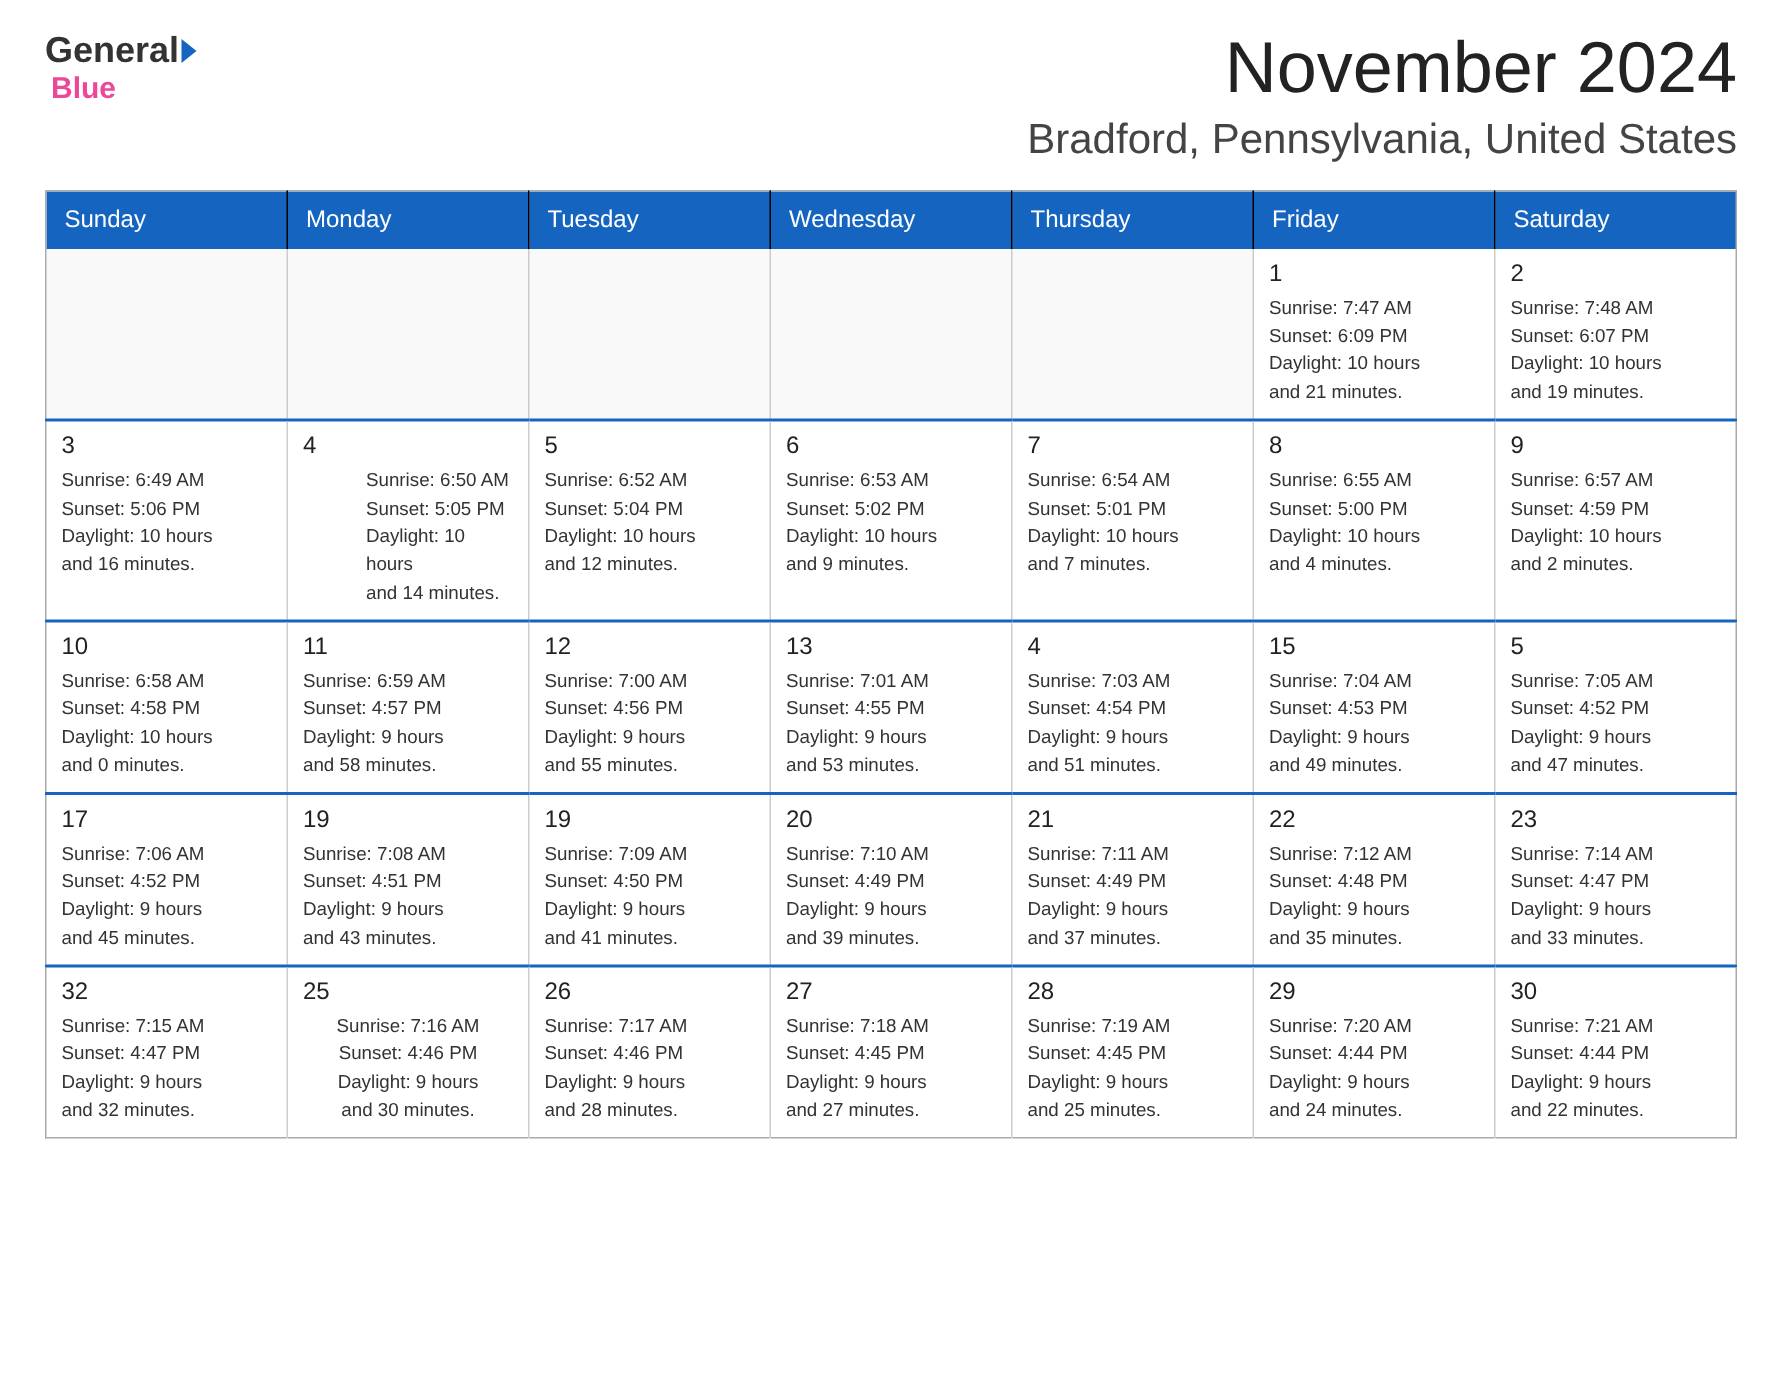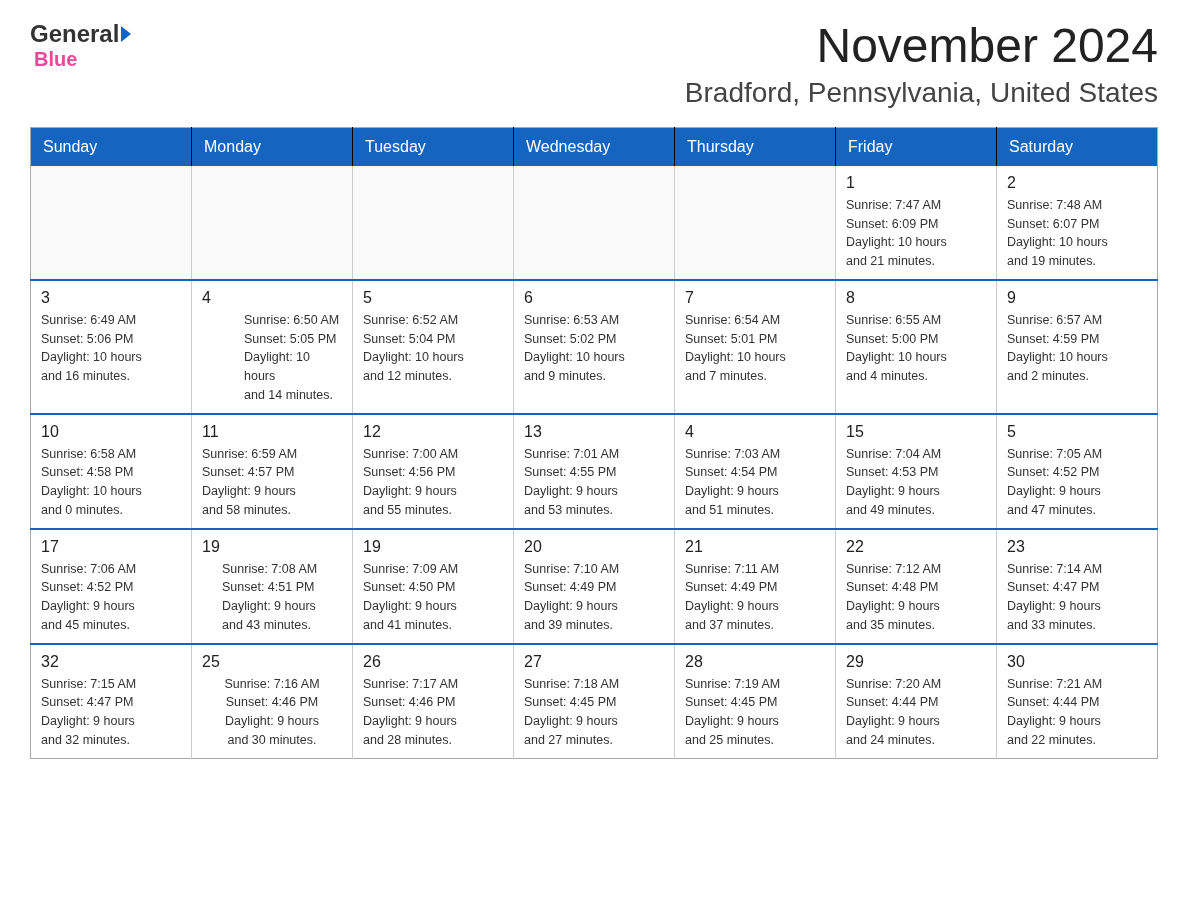--- a/index.html
+++ b/index.html
@@ -266,21 +266,21 @@
       <tr class="row-top">
         <td>
           <span class="day-number">17</span>
           <div class="day-info" style="white-space: pre-line;">Sunrise: 7:06 AM
 Sunset: 4:52 PM
 Daylight: 9 hours
 and 45 minutes.</div>
         </td>
         <td>
           <span class="day-number">19</span>
-          <div class="day-info" style="white-space: pre-line; margin-left: 20px;">Sunrise: 7:08 AM
+          <div class="day-info" style="white-space: pre-line;">Sunrise: 7:08 AM
 Sunset: 4:51 PM
 Daylight: 9 hours
 and 43 minutes.</div>
         </td>
         <td>
           <span class="day-number">19</span>
           <div class="day-info" style="white-space: pre-line;">Sunrise: 7:09 AM
 Sunset: 4:50 PM
 Daylight: 9 hours
 and 41 minutes.</div>

